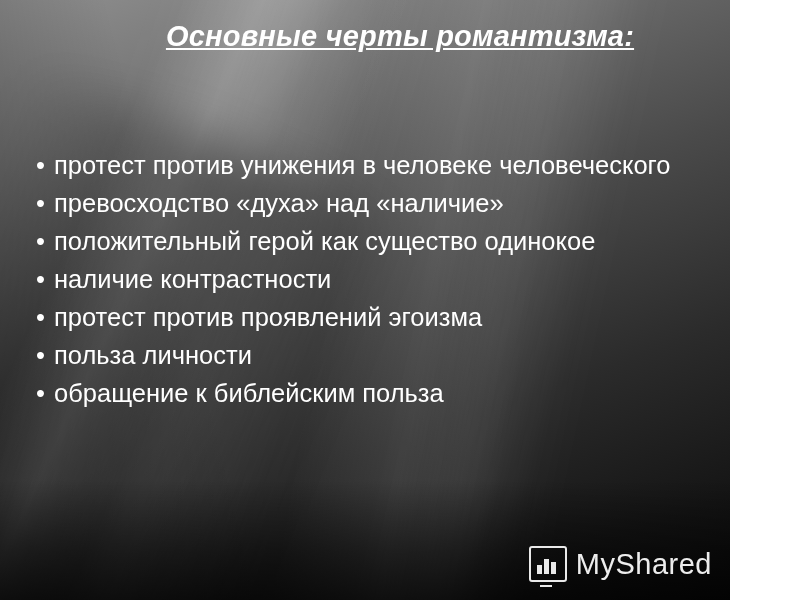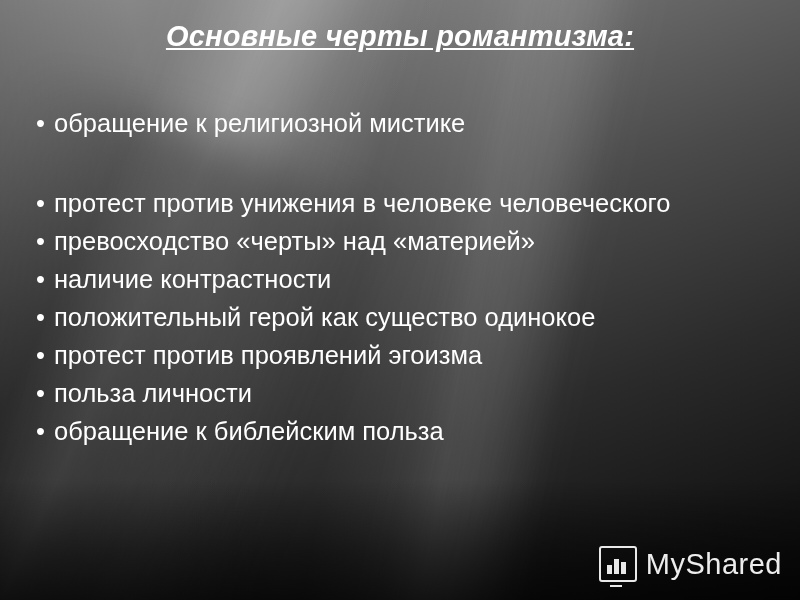--- a/index.html
+++ b/index.html
@@ -7,21 +7,21 @@
     padding: 0;
   }
   body {
     width: 800px;
     height: 600px;
     overflow: hidden;
     font-family: "Liberation Sans", sans-serif;
   }
   .slide {
     position: relative;
-    width: 800px;
+    width: 730px;
     height: 600px;
     background:
       
       linear-gradient(115deg, rgba(255,255,255,0.00) 0%, rgba(255,255,255,0.00) 18%, rgba(255,255,255,0.16) 26%, rgba(255,255,255,0.02) 34%, rgba(255,255,255,0.00) 42%),
       linear-gradient(100deg, rgba(255,255,255,0.00) 45%, rgba(255,255,255,0.10) 58%, rgba(255,255,255,0.00) 70%),
       linear-gradient(75deg, rgba(0,0,0,0.35) 0%, rgba(0,0,0,0.00) 30%),
       linear-gradient(160deg, #8f8f8f 0%, #6e6e6e 22%, #4a4a4a 45%, #2b2b2b 68%, #151515 88%, #0a0a0a 100%);
     overflow: hidden;
   }
   .slide::after {
@@ -148,25 +148,24 @@
 <body>
 
 <div class="slide">
   <div class="streak streak-a"></div>
   <div class="streak streak-b"></div>
   <div class="streak streak-c"></div>
 
   <div class="title">Основные черты романтизма:</div>
 
   <ul class="bullets">
-    <li>обращение к религиозной мистике</li>
     <li class="wrap">протест против унижения в человеке человеческого</li>
-    <li>превосходство «черты» над «материей»</li>
+    <li>превосходство «духа» над «наличие»</li>
+    <li>положительный герой как существо одинокое</li>
     <li>наличие контрастности</li>
-    <li>положительный герой как существо одинокое</li>
     <li>протест против проявлений эгоизма</li>
     <li>польза личности</li>
     <li>обращение к библейским польза</li>
   </ul>
 
   <div class="logo">
     <span class="logo-mark">
       <span class="bar b1"></span>
       <span class="bar b2"></span>
       <span class="bar b3"></span>

